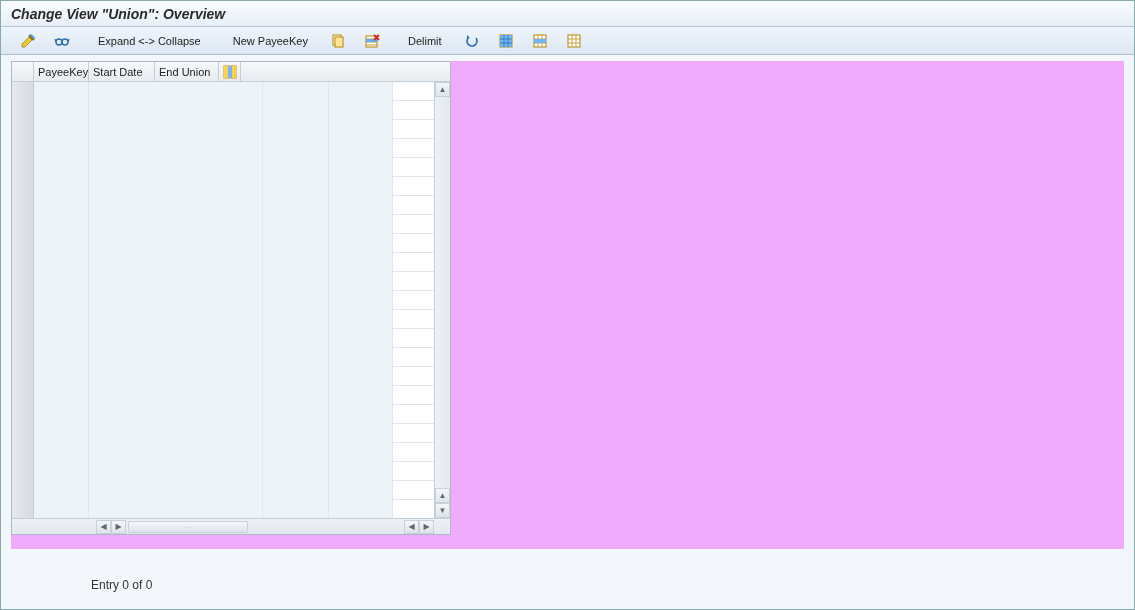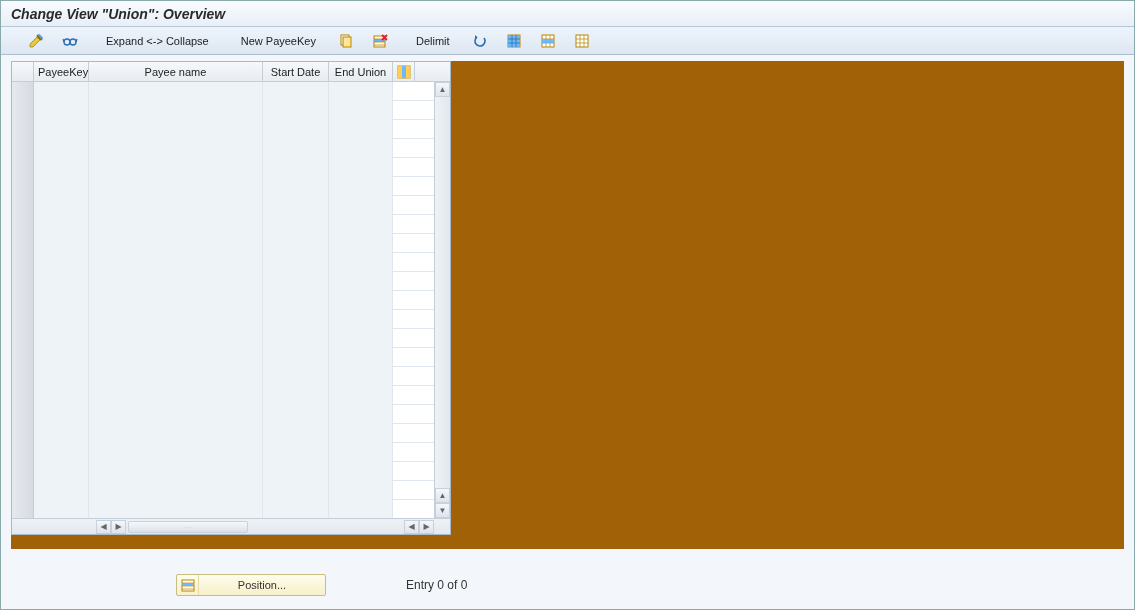--- a/index.html
+++ b/index.html
@@ -3,30 +3,30 @@
 <meta charset="utf-8">
 <style>
   * { box-sizing: border-box; margin: 0; padding: 0; }
   html, body { width: 1135px; height: 610px; font-family: Arial, Helvetica, sans-serif; font-size: 11px; color: #333; background: #fff; overflow: hidden; }
   .wrap { width: 1135px; height: 610px; border: 1px solid #8aa; background: #f3f7fb; position: relative; }
 
   
   .titlebar { height: 26px; line-height: 26px; padding: 0 10px; background: linear-gradient(#f9fbfe,#e8eff7); border-bottom: 1px solid #b7c6d6; font-weight: bold; font-style: italic; font-size: 14px; color: #2a2a2a; }
 
   
-  .toolbar { height: 28px; display: flex; align-items: center; gap: 4px; padding: 3px 20px; background: linear-gradient(#eef4fb,#dde7f2); border-bottom: 1px solid #aebdcd; }
+  .toolbar { height: 28px; display: flex; align-items: center; gap: 4px; padding: 3px 12px; background: linear-gradient(#eef4fb,#dde7f2); border-bottom: 1px solid #aebdcd; }
   .tbtn { height: 20px; display: inline-flex; align-items: center; justify-content: center; padding: 0 6px; border: 1px solid transparent; border-radius: 2px; cursor: pointer; }
   .tlbl { padding: 0 4px 0 2px; font-size: 11px; color: #222; }
   .sep { width: 4px; }
 
   
   .ic { width: 16px; height: 16px; display: inline-block; flex-shrink: 0; }
 
   
-  .content { position: absolute; top: 60px; left: 10px; right: 10px; bottom: 60px; background: #a16207; text-align: center; }
+  .content { position: absolute; top: 60px; left: 10px; right: 10px; bottom: 60px; background: #f0abfc; }
 
   
   .grid { width: 440px; height: 474px; border: 1px solid #aab9c8; background: #fff; position: relative; }
   .g-header { display: flex; height: 20px; background: linear-gradient(#f6f8fa,#e7ecf1); border-bottom: 1px solid #c3ced9; }
   .g-h { border-right: 1px solid #c3ced9; line-height: 20px; padding: 0 4px; font-size: 11px; color: #222; overflow: hidden; white-space: nowrap; }
   .g-rowsel { width: 22px; background: linear-gradient(#f6f8fa,#e7ecf1); border-right: 1px solid #c3ced9; }
   .h-pk { width: 55px; }
   .h-pn { width: 174px; }
   .h-sd { width: 66px; }
   .h-ed { width: 64px; }
@@ -150,21 +150,20 @@
       </span>
     </span>
   </div>
 
   <div class="content">
     <div class="grid">
 
       <div class="g-header">
         <div class="g-rowsel"></div>
         <div class="g-h h-pk">PayeeKey</div>
-        <div class="g-h h-pn">Payee name</div>
         <div class="g-h h-sd">Start Date</div>
         <div class="g-h h-ed">End Union</div>
         <div class="g-h h-cfg" style="padding:0;">
           <span class="ic">
             <svg viewBox="0 0 16 16">
                 <rect x="2" y="2" width="12" height="12" fill="#fff" stroke="#cc9300"></rect>
                 <rect x="2" y="2" width="4" height="12" fill="#ffcf4d"></rect>
                 <rect x="6" y="2" width="4" height="12" fill="#6fb8ff"></rect>
                 <rect x="10" y="2" width="4" height="12" fill="#ffcf4d"></rect>
               </svg>
@@ -353,28 +352,16 @@
         <div class="hthumb">···</div>
         <div class="hspacer"></div>
         <div class="hbtn">◀</div>
         <div class="hbtn">▶</div>
         <div style="width:16px;"></div>
       </div>
     </div>
   </div>
 
   <div class="footer">
-    <div class="posbtn">
-      <span class="piconwrap">
-        <span class="ic">
-          <svg viewBox="0 0 16 16">
-              <rect x="2" y="3" width="12" height="11" fill="#fff" stroke="#b88500"></rect>
-              <path d="M2 6 h12 M2 9 h12 M2 12 h12" stroke="#b88500" stroke-width="0.7"></path>
-              <rect x="2" y="6" width="12" height="3" fill="#5fb3ff" opacity="0.9"></rect>
-            </svg>
-        </span>
-      </span>
-      <span class="ptxt">Position...</span>
-    </div>
     <div class="entry">Entry 0 of 0</div>
   </div>
 
 </div>
 
 </body></html>

